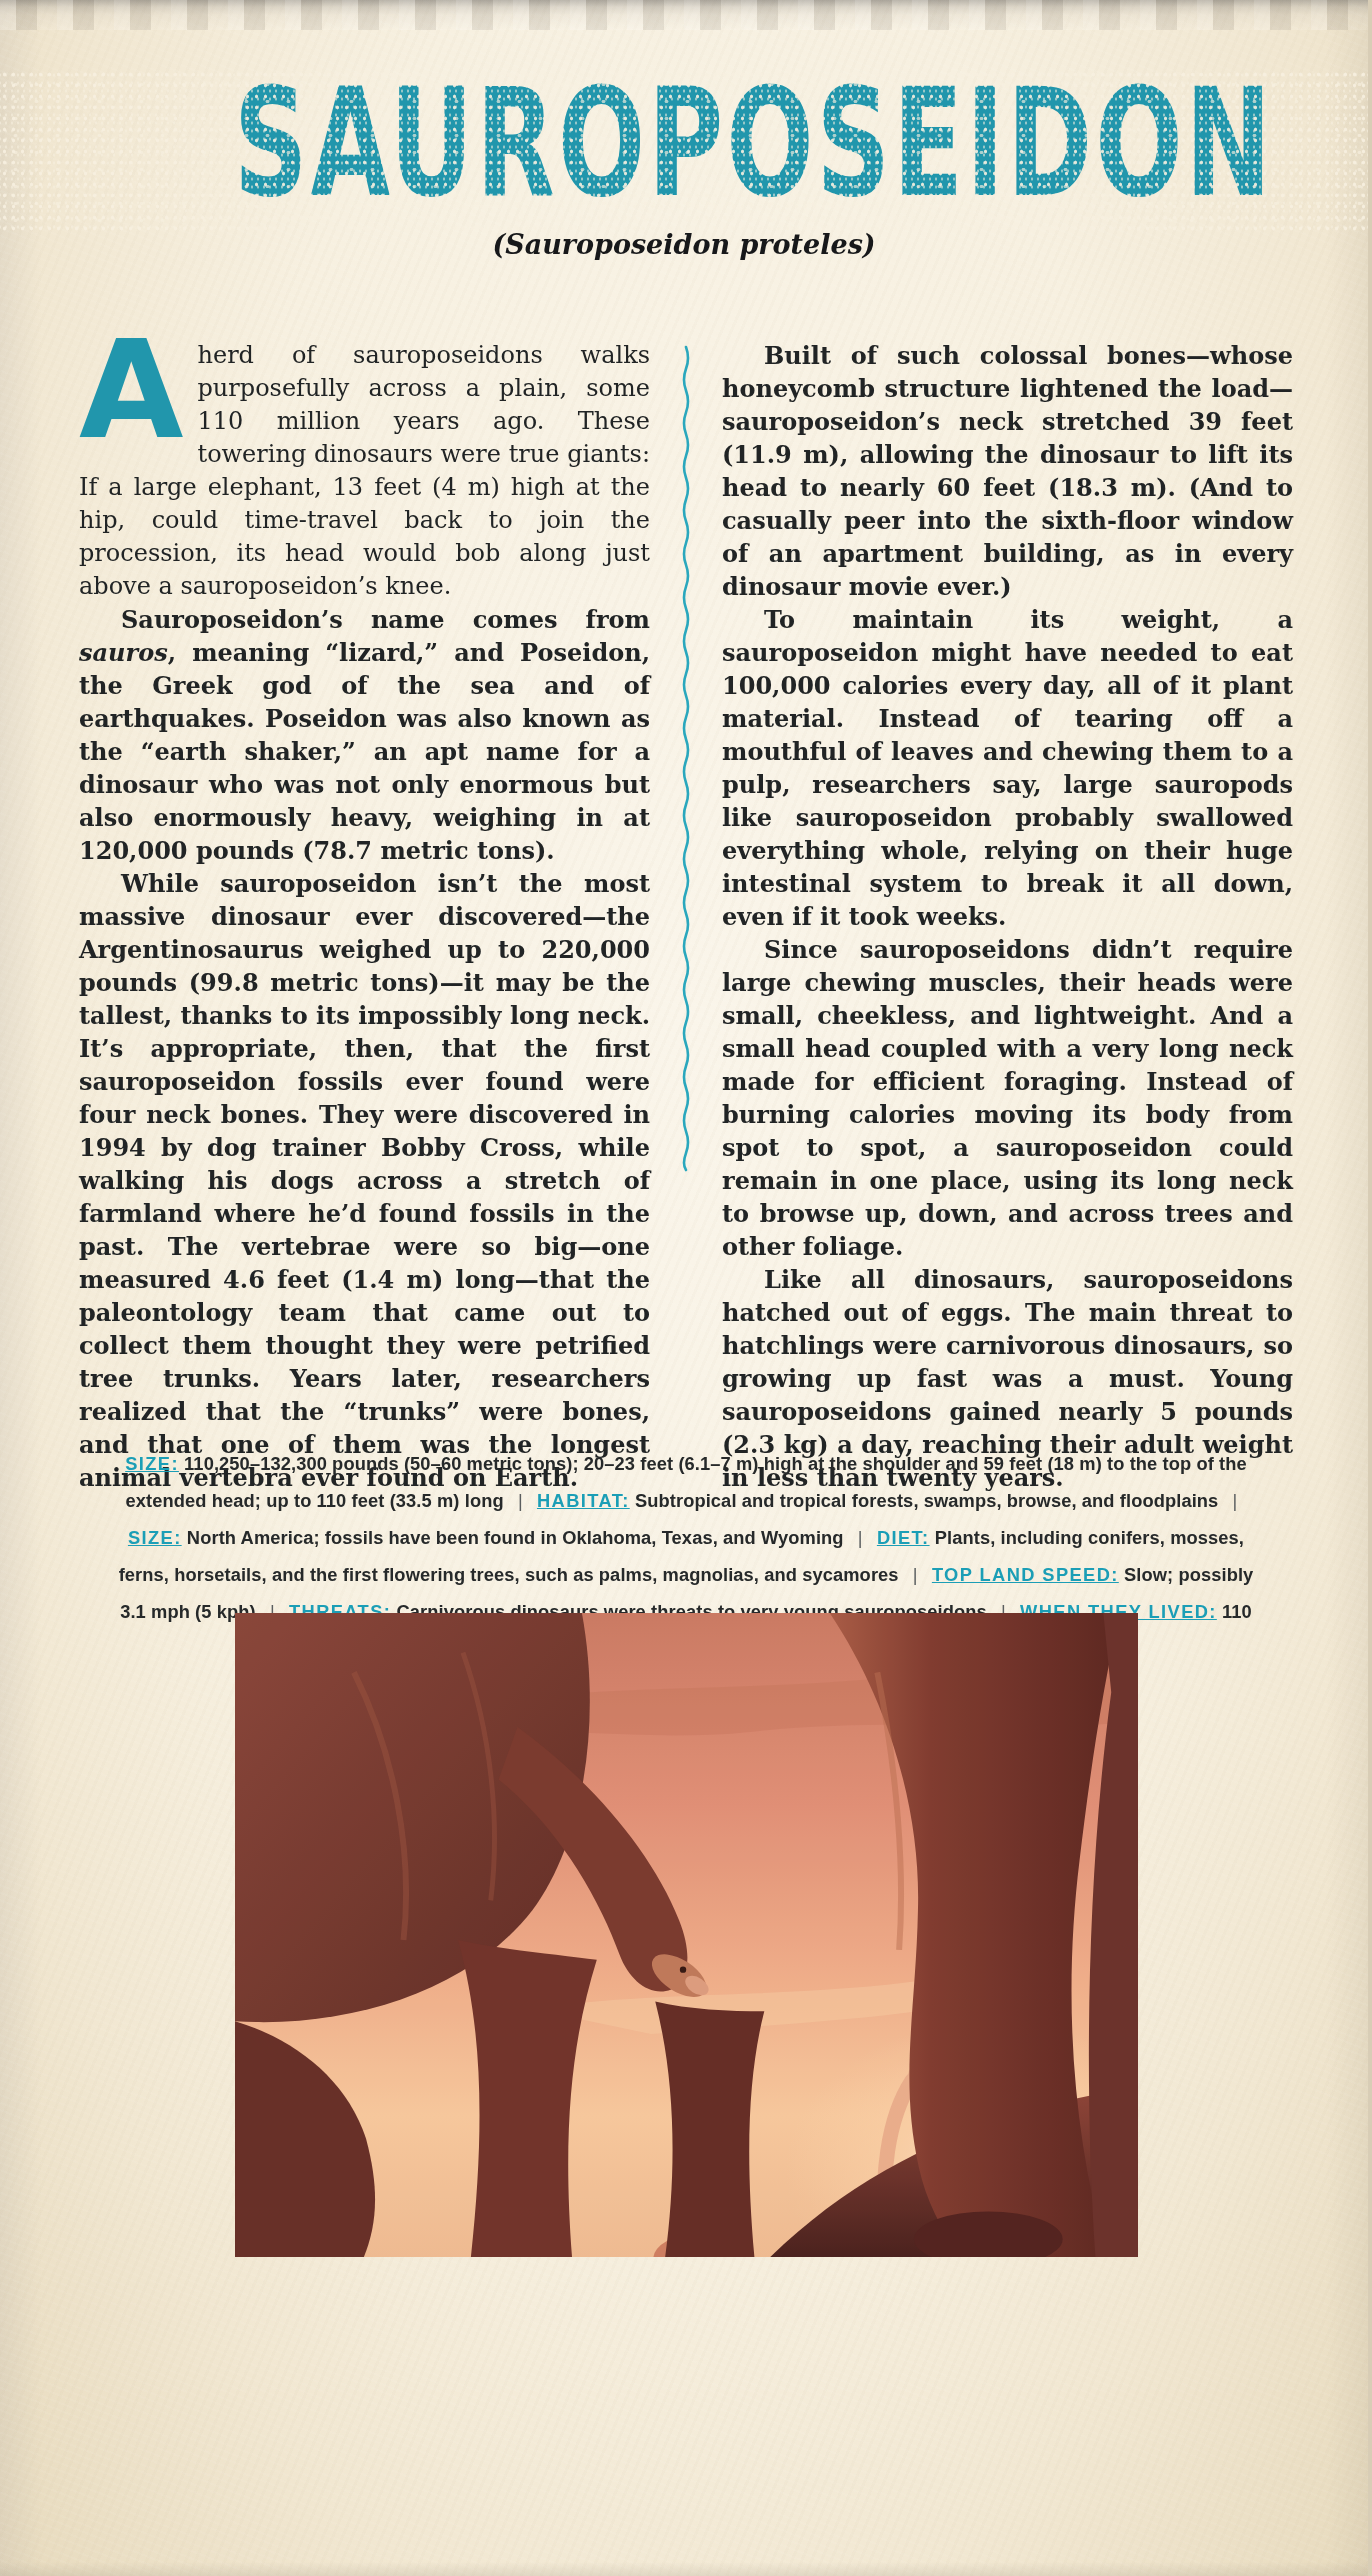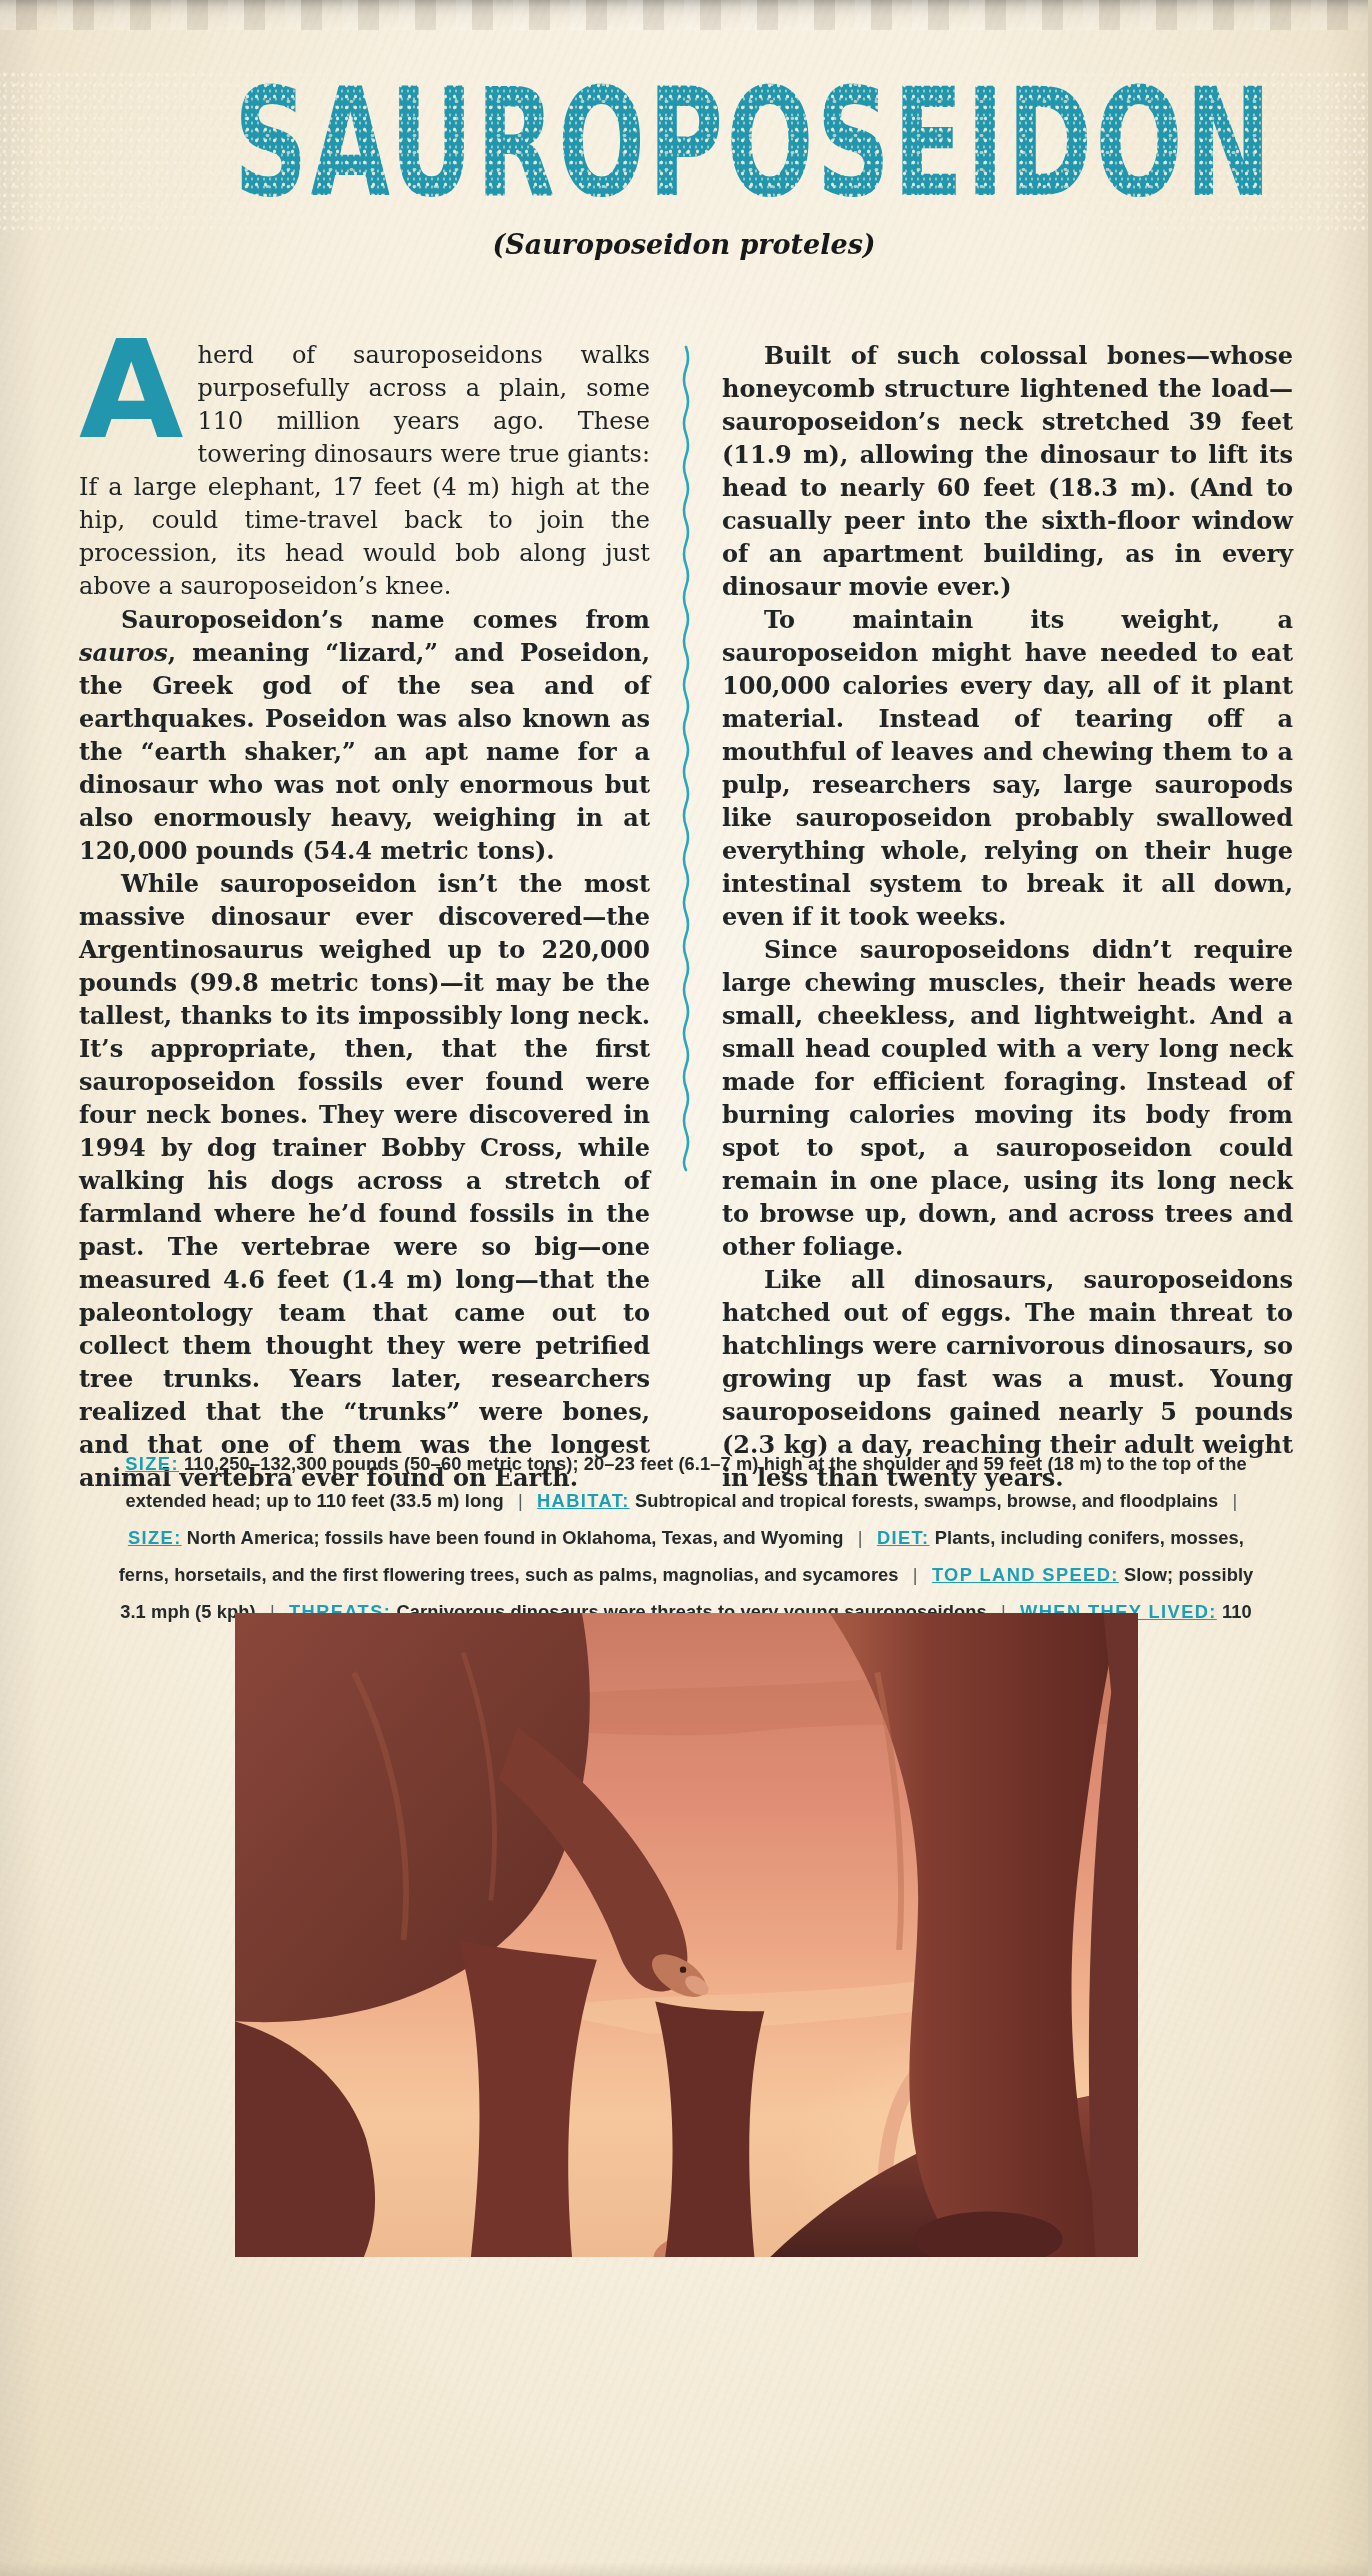--- a/index.html
+++ b/index.html
@@ -79,22 +79,22 @@
 
   <div class="title-wrap">
     <span class="title">SAUROPOSEIDON</span>
   </div>
   <div class="title-distress"></div>
 
   <div class="subtitle">(Sauroposeidon proteles)</div>
 
   <div class="article">
     <div class="col">
-      <p><span class="dropcap">A</span><span>herd of sauroposeidons walks purposefully across a plain, some 110 million years ago. These towering dinosaurs were true giants: If a large elephant, 17 feet (4 m) high at the hip, could time-travel back to join the procession, its head would bob along just above a sauroposeidon’s knee.</span></p>
-      <p class="indent"><span>Sauroposeidon’s name comes from </span><span class="ital">sauros</span><span>, meaning “lizard,” and Poseidon, the Greek god of the sea and of earthquakes. Poseidon was also known as the “earth shaker,” an apt name for a dinosaur who was not only enormous but also enormously heavy, weighing in at 120,000 pounds (54.4 metric tons).</span></p>
+      <p><span class="dropcap">A</span><span>herd of sauroposeidons walks purposefully across a plain, some 110 million years ago. These towering dinosaurs were true giants: If a large elephant, 13 feet (4 m) high at the hip, could time-travel back to join the procession, its head would bob along just above a sauroposeidon’s knee.</span></p>
+      <p class="indent"><span>Sauroposeidon’s name comes from </span><span class="ital">sauros</span><span>, meaning “lizard,” and Poseidon, the Greek god of the sea and of earthquakes. Poseidon was also known as the “earth shaker,” an apt name for a dinosaur who was not only enormous but also enormously heavy, weighing in at 120,000 pounds (78.7 metric tons).</span></p>
       <p class="indent">While sauroposeidon isn’t the most massive dinosaur ever discovered—the Argentinosaurus weighed up to 220,000 pounds (99.8 metric tons)—it may be the tallest, thanks to its impossibly long neck. It’s appropriate, then, that the first sauroposeidon fossils ever found were four neck bones. They were discovered in 1994 by dog trainer Bobby Cross, while walking his dogs across a stretch of farmland where he’d found fossils in the past. The vertebrae were so big—one measured 4.6 feet (1.4 m) long—that the paleontology team that came out to collect them thought they were petrified tree trunks. Years later, researchers realized that the “trunks” were bones, and that one of them was the longest animal vertebra ever found on Earth.</p>
     </div>
     <div class="col">
       <p class="indent">Built of such colossal bones—whose honeycomb structure lightened the load—sauroposeidon’s neck stretched 39 feet (11.9 m), allowing the dinosaur to lift its head to nearly 60 feet (18.3 m). (And to casually peer into the sixth-floor window of an apartment building, as in every dinosaur movie ever.)</p>
       <p class="indent">To maintain its weight, a sauroposeidon might have needed to eat 100,000 calories every day, all of it plant material. Instead of tearing off a mouthful of leaves and chewing them to a pulp, researchers say, large sauropods like sauroposeidon probably swallowed everything whole, relying on their huge intestinal system to break it all down, even if it took weeks.</p>
       <p class="indent">Since sauroposeidons didn’t require large chewing muscles, their heads were small, cheekless, and lightweight. And a small head coupled with a very long neck made for efficient foraging. Instead of burning calories moving its body from spot to spot, a sauroposeidon could remain in one place, using its long neck to browse up, down, and across trees and other foliage.</p>
       <p class="indent">Like all dinosaurs, sauroposeidons hatched out of eggs. The main threat to hatchlings were carnivorous dinosaurs, so growing up fast was a must. Young sauroposeidons gained nearly 5 pounds (2.3 kg) a day, reaching their adult weight in less than twenty years.</p>
     </div>
   </div>
 

